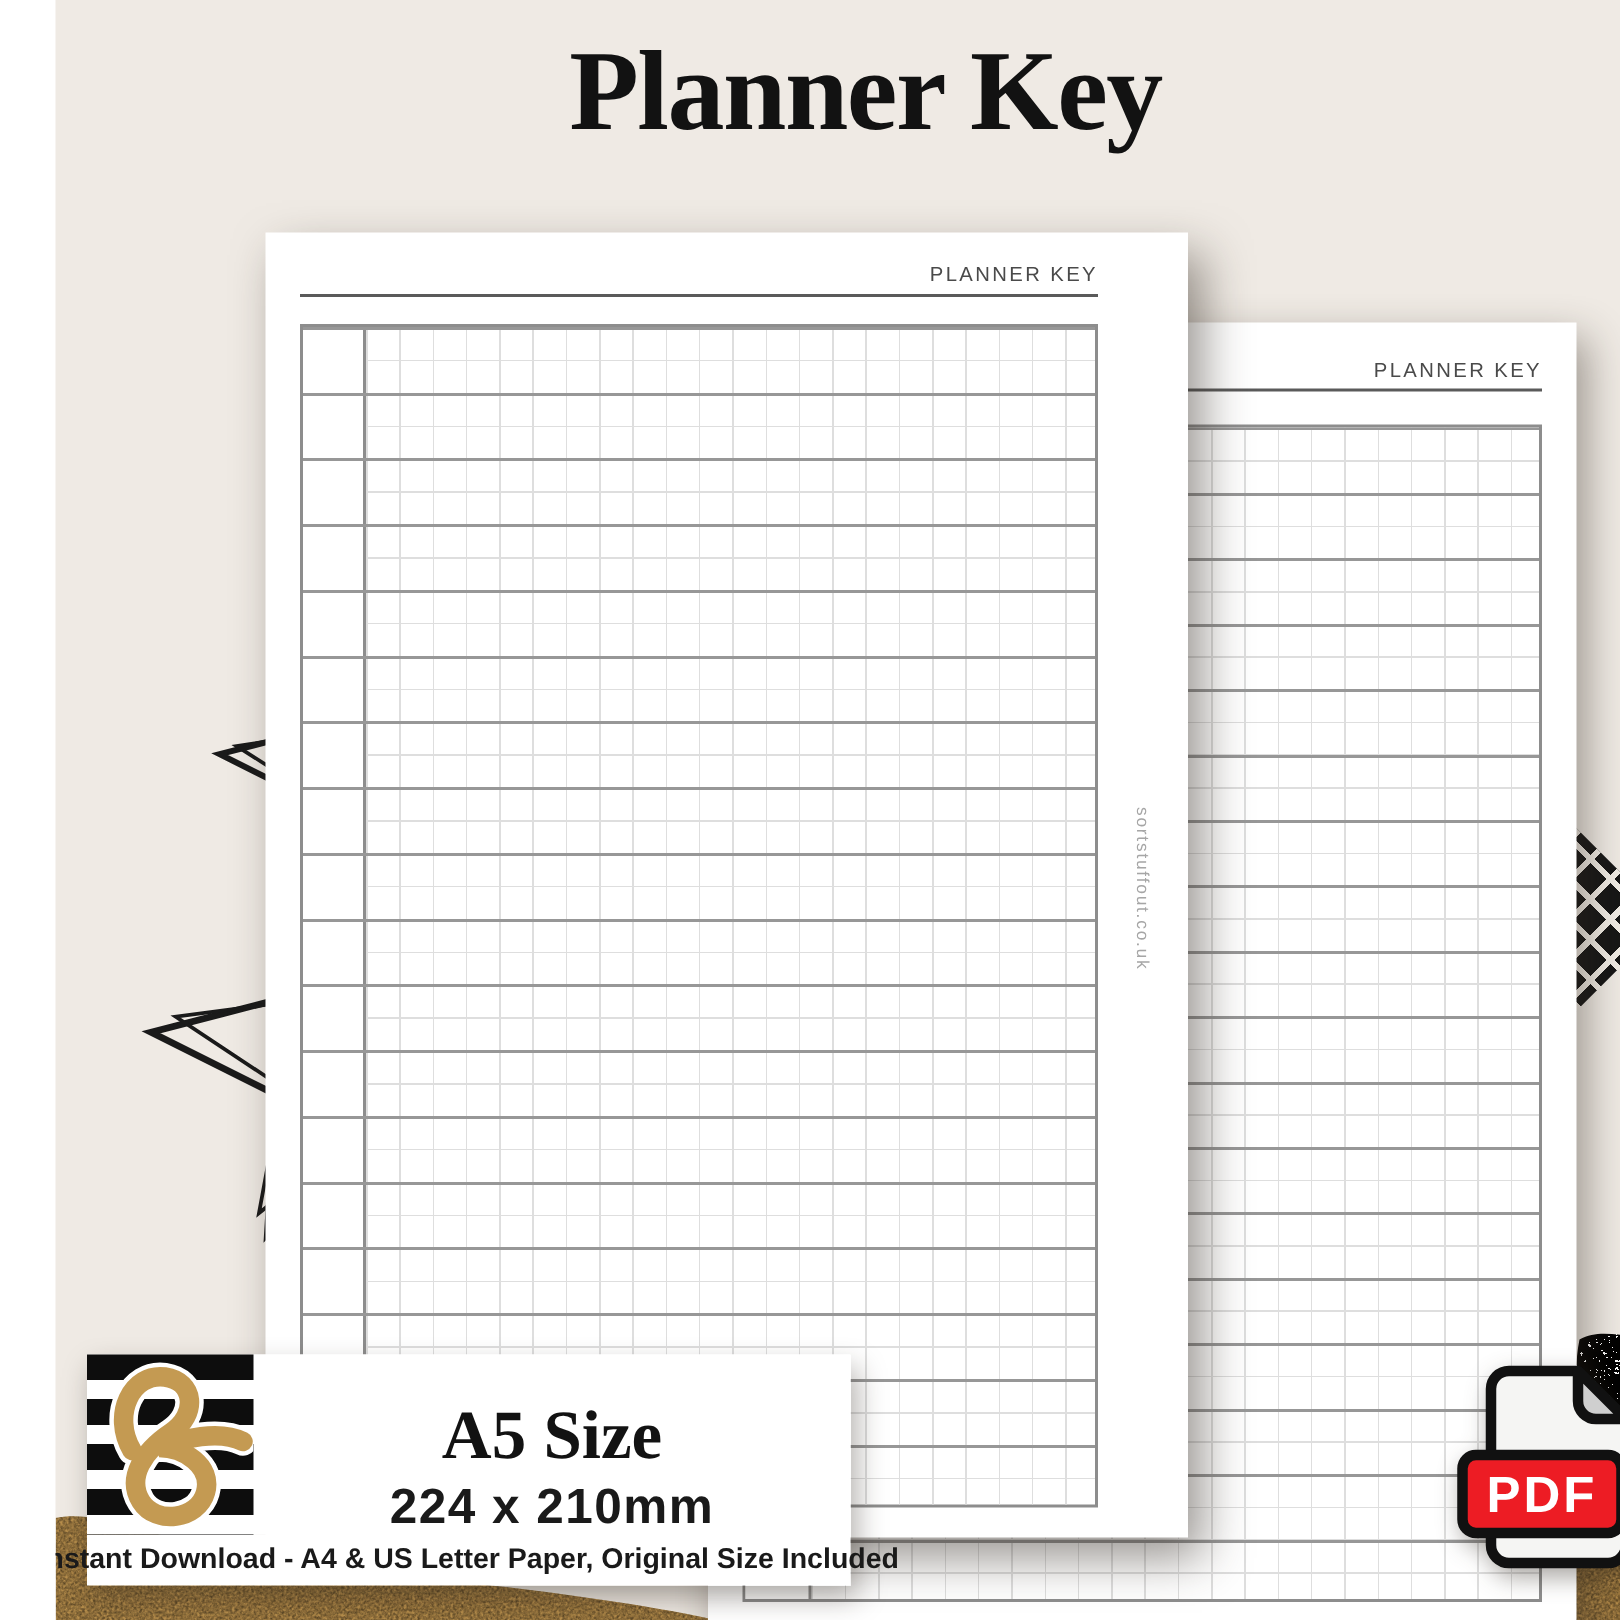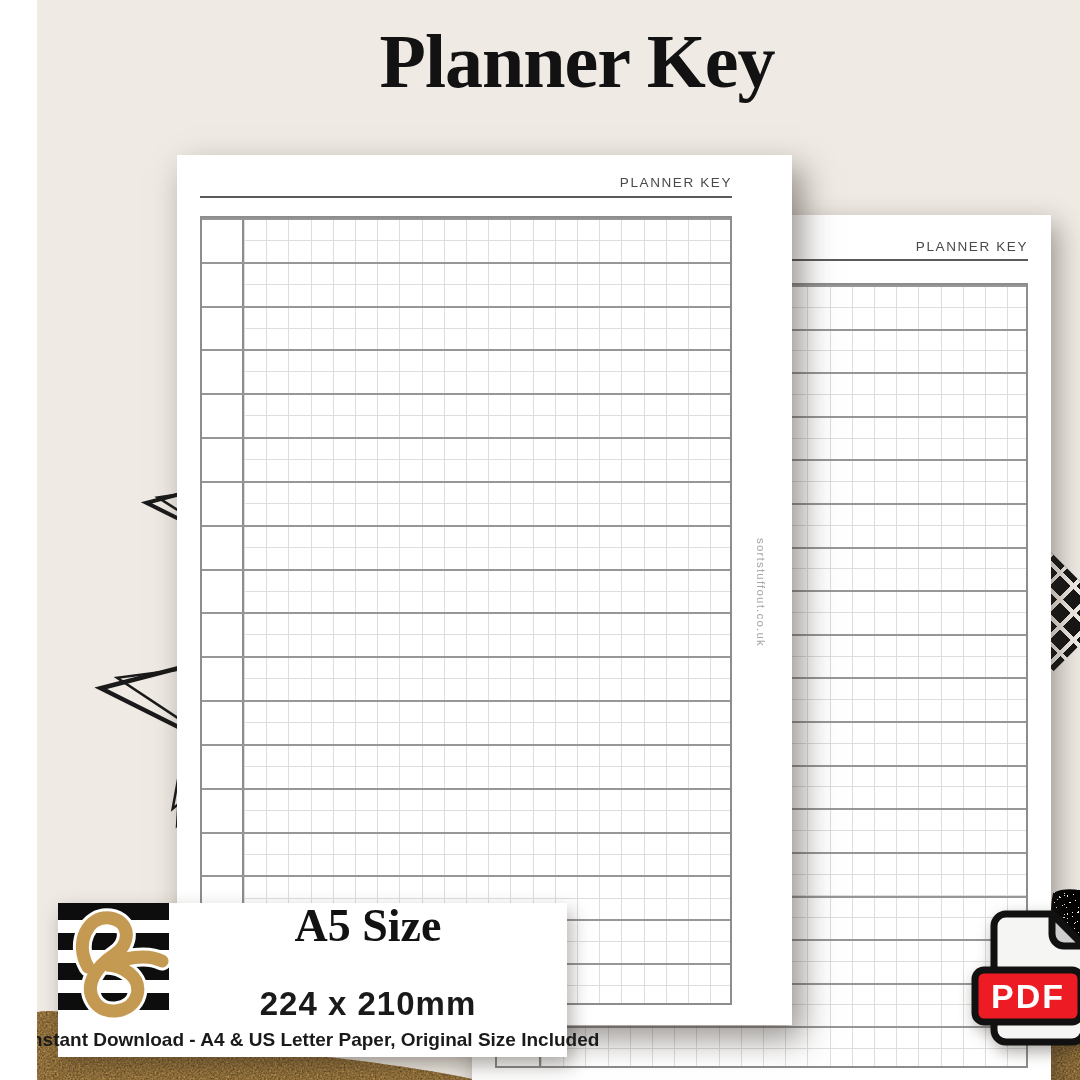--- a/index.html
+++ b/index.html
@@ -69,21 +69,21 @@
   }
   
   .badge{position:absolute;left:21px;top:903px;width:509px;z-index:6;
          box-shadow:4px 8px 18px rgba(40,32,22,.35);}
   .badge-top{display:flex;height:120px;background:#fff;}
   .logo-square{
     position:relative;width:111px;height:120px;flex:none;overflow:hidden;
     background:repeating-linear-gradient(180deg,#0d0d0d 0 17px,#ffffff 17px 30px);
   }
   .logo-square svg{position:absolute;left:0;top:0;}
-  .size-box{flex:1;display:flex;flex-direction:column;align-items:center;justify-content:space-between;background:#fff;}
+  .size-box{flex:1;display:flex;flex-direction:column;align-items:center;justify-content:flex-end;background:#fff;}
   .size-title{
     font-family:"Liberation Serif",serif;font-weight:700;font-size:46px;
     color:#121212;line-height:1;letter-spacing:0;
   }
   .size-dims{font-weight:700;font-size:33px;color:#1a1a1a;margin-top:5px;letter-spacing:1px;}
   .badge-strip{
     height:34px;background:#fff;display:flex;align-items:center;justify-content:center;
     font-weight:700;font-size:19px;color:#1a1a1a;white-space:nowrap;
   }
   

